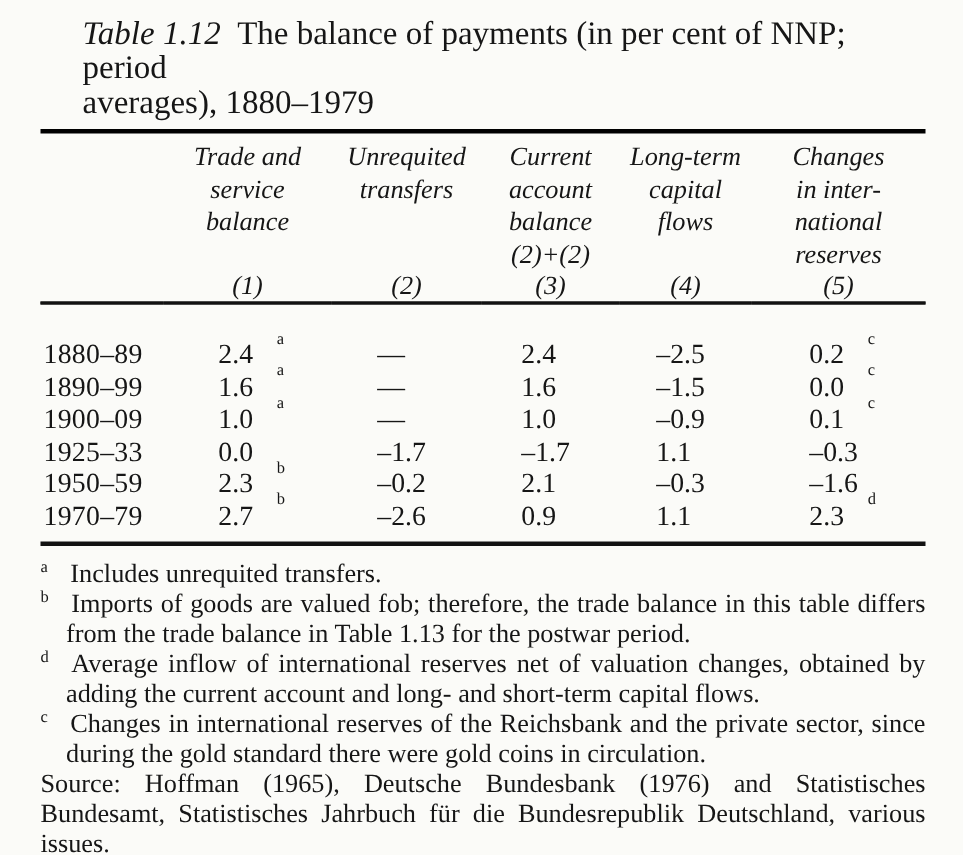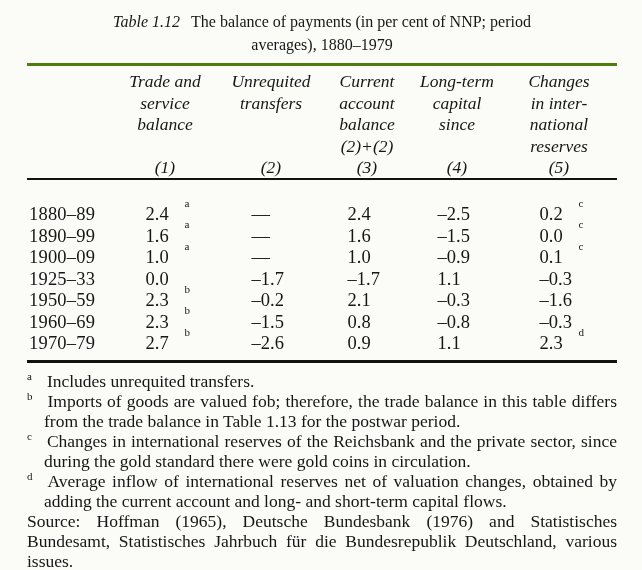--- a/index.html
+++ b/index.html
@@ -7,31 +7,31 @@
     width: 642px; height: 570px;
     background: #fbfbf8;
     color: #161616;
     font-family: "Liberation Serif", "DejaVu Serif", serif;
     overflow: hidden;
   }
   .page { padding: 8px 25px 0 27px; }
 
   
   .title {
-    text-align: center;
+    text-align: left;
     white-space: pre-line;
-    font-size: 16px;
+    font-size: 22px;
     line-height: 23px;
     margin: 2px 28px 7px 28px;
   }
   .tnum { font-style: italic; margin-right: 11px; }
 
   
   .tablewrap {
-    border-top: 3px solid #4d7c0f;
+    border-top: 3px solid #000000;
     border-bottom: 3px solid #121212;
   }
   table {
     width: 100%;
     border-collapse: collapse;
     table-layout: fixed;
   }
   thead tr { border-bottom: 2px solid #121212; }
   th { padding: 0; font-weight: normal; }
   .hwrap {
@@ -128,21 +128,21 @@
 account
 balance
 (2)+(2)</div>
               <div class="hnum">(3)</div>
             </div>
           </th>
           <th>
             <div class="hwrap">
               <div class="hlines">Long-term
 capital
-since</div>
+flows</div>
               <div class="hnum">(4)</div>
             </div>
           </th>
           <th>
             <div class="hwrap">
               <div class="hlines">Changes
 in inter-
 national
 reserves</div>
               <div class="hnum">(5)</div>
@@ -185,40 +185,32 @@
           </tr>
           <tr>
             <td class="yearcell">1950–59</td>
             <td class="valcell"><span class="num">2.3</span><sup class="fnref">b</sup></td>
             <td class="valcell"><span class="num">–0.2</span><sup class="fnref"></sup></td>
             <td class="valcell"><span class="num">2.1</span><sup class="fnref"></sup></td>
             <td class="valcell"><span class="num">–0.3</span><sup class="fnref"></sup></td>
             <td class="valcell"><span class="num">–1.6</span><sup class="fnref"></sup></td>
           </tr>
           <tr>
-            <td class="yearcell">1960–69</td>
-            <td class="valcell"><span class="num">2.3</span><sup class="fnref">b</sup></td>
-            <td class="valcell"><span class="num">–1.5</span><sup class="fnref"></sup></td>
-            <td class="valcell"><span class="num">0.8</span><sup class="fnref"></sup></td>
-            <td class="valcell"><span class="num">–0.8</span><sup class="fnref"></sup></td>
-            <td class="valcell"><span class="num">–0.3</span><sup class="fnref"></sup></td>
-          </tr>
-          <tr>
             <td class="yearcell">1970–79</td>
             <td class="valcell"><span class="num">2.7</span><sup class="fnref">b</sup></td>
             <td class="valcell"><span class="num">–2.6</span><sup class="fnref"></sup></td>
             <td class="valcell"><span class="num">0.9</span><sup class="fnref"></sup></td>
             <td class="valcell"><span class="num">1.1</span><sup class="fnref"></sup></td>
             <td class="valcell"><span class="num">2.3</span><sup class="fnref">d</sup></td>
           </tr>
         </tbody>
     </table>
   </div>
 
   <div class="footnotes">
     <div class="footnote"><sup class="fnmark">a</sup><span class="fntext">Includes unrequited transfers.</span></div>
     <div class="footnote"><sup class="fnmark">b</sup><span class="fntext">Imports of goods are valued fob; therefore, the trade balance in this table differs from the trade balance in Table 1.13 for the postwar period.</span></div>
+    <div class="footnote"><sup class="fnmark">d</sup><span class="fntext">Average inflow of international reserves net of valuation changes, obtained by adding the current account and long- and short-term capital flows.</span></div>
     <div class="footnote"><sup class="fnmark">c</sup><span class="fntext">Changes in international reserves of the Reichsbank and the private sector, since during the gold standard there were gold coins in circulation.</span></div>
-    <div class="footnote"><sup class="fnmark">d</sup><span class="fntext">Average inflow of international reserves net of valuation changes, obtained by adding the current account and long- and short-term capital flows.</span></div>
     <div class="source"><span class="ital">Source</span><span>:</span><span> Hoffman (1965), Deutsche Bundesbank (1976) and Statistisches Bundesamt, </span><span class="ital">Statistisches Jahrbuch für die Bundesrepublik Deutschland</span><span>, various issues.</span></div>
   </div>
 
 </div>
 
 </body></html>

